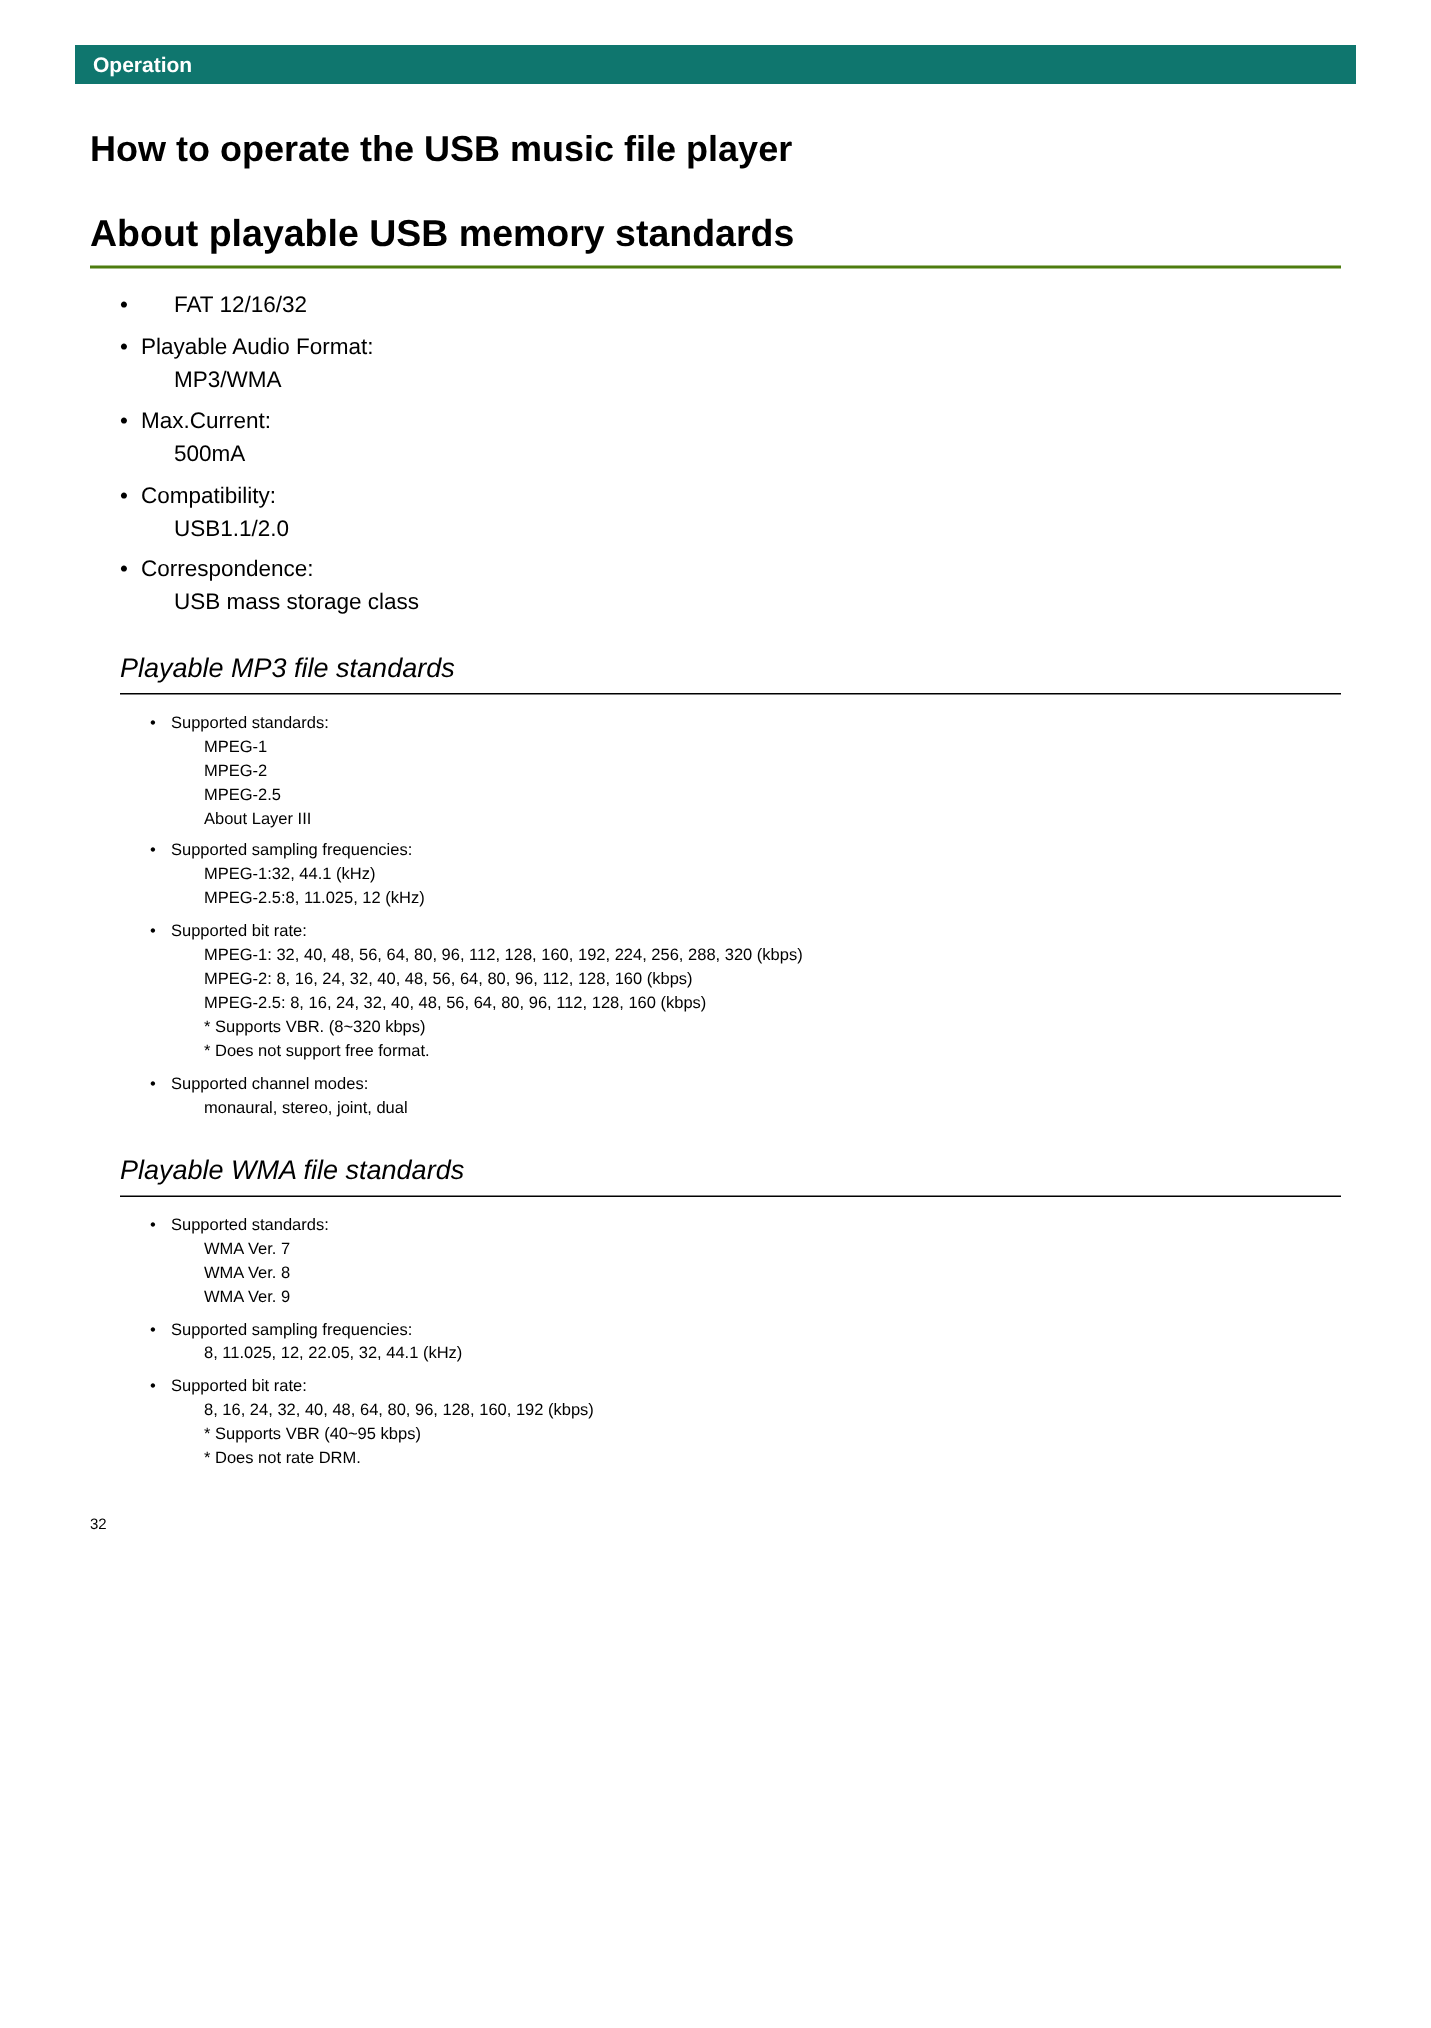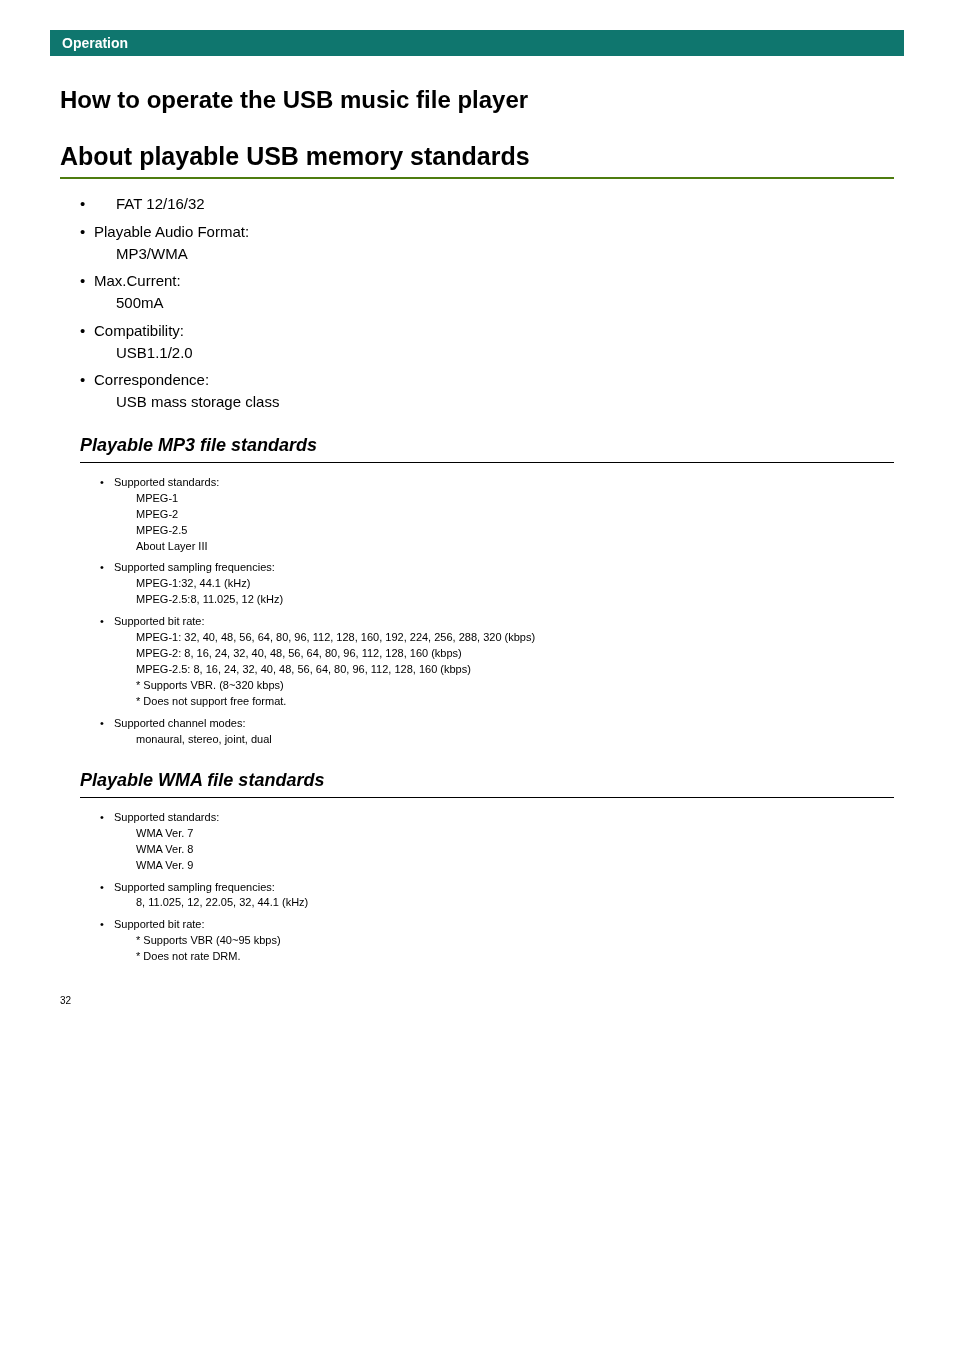--- a/index.html
+++ b/index.html
@@ -29,21 +29,21 @@
     }
     .section-title {
       font-size: 25px;
       font-weight: bold;
       padding-bottom: 6px;
       border-bottom: 2px solid #4d7c0f;
       margin-bottom: 14px;
     }
     .subsection-title {
       font-size: 18px;
-      font-weight: bold;
+      font-weight: normal;
       font-style: italic;
       padding-bottom: 6px;
       border-bottom: 1px solid #000;
       margin: 22px 0 12px 20px;
     }
     ul.top-list {
       list-style: none;
       padding-left: 20px;
       font-size: 15px;
       line-height: 1.45;
@@ -182,19 +182,20 @@
     </li>
     <li>
       <span class="li-label">Supported sampling frequencies:</span>
       <span class="li-values">
         <div>8, 11.025, 12, 22.05, 32, 44.1 (kHz)</div>
       </span>
     </li>
     <li>
       <span class="li-label">Supported bit rate:</span>
       <span class="li-values">
+        <div>8, 16, 24, 32, 40, 48, 64, 80, 96, 128, 160, 192 (kbps)</div>
         <div>* Supports VBR (40~95 kbps)</div>
         <div>* Does not rate DRM.</div>
       </span>
     </li>
   </ul>
 
 <div class="page-number">32</div>
 
 </body></html>

